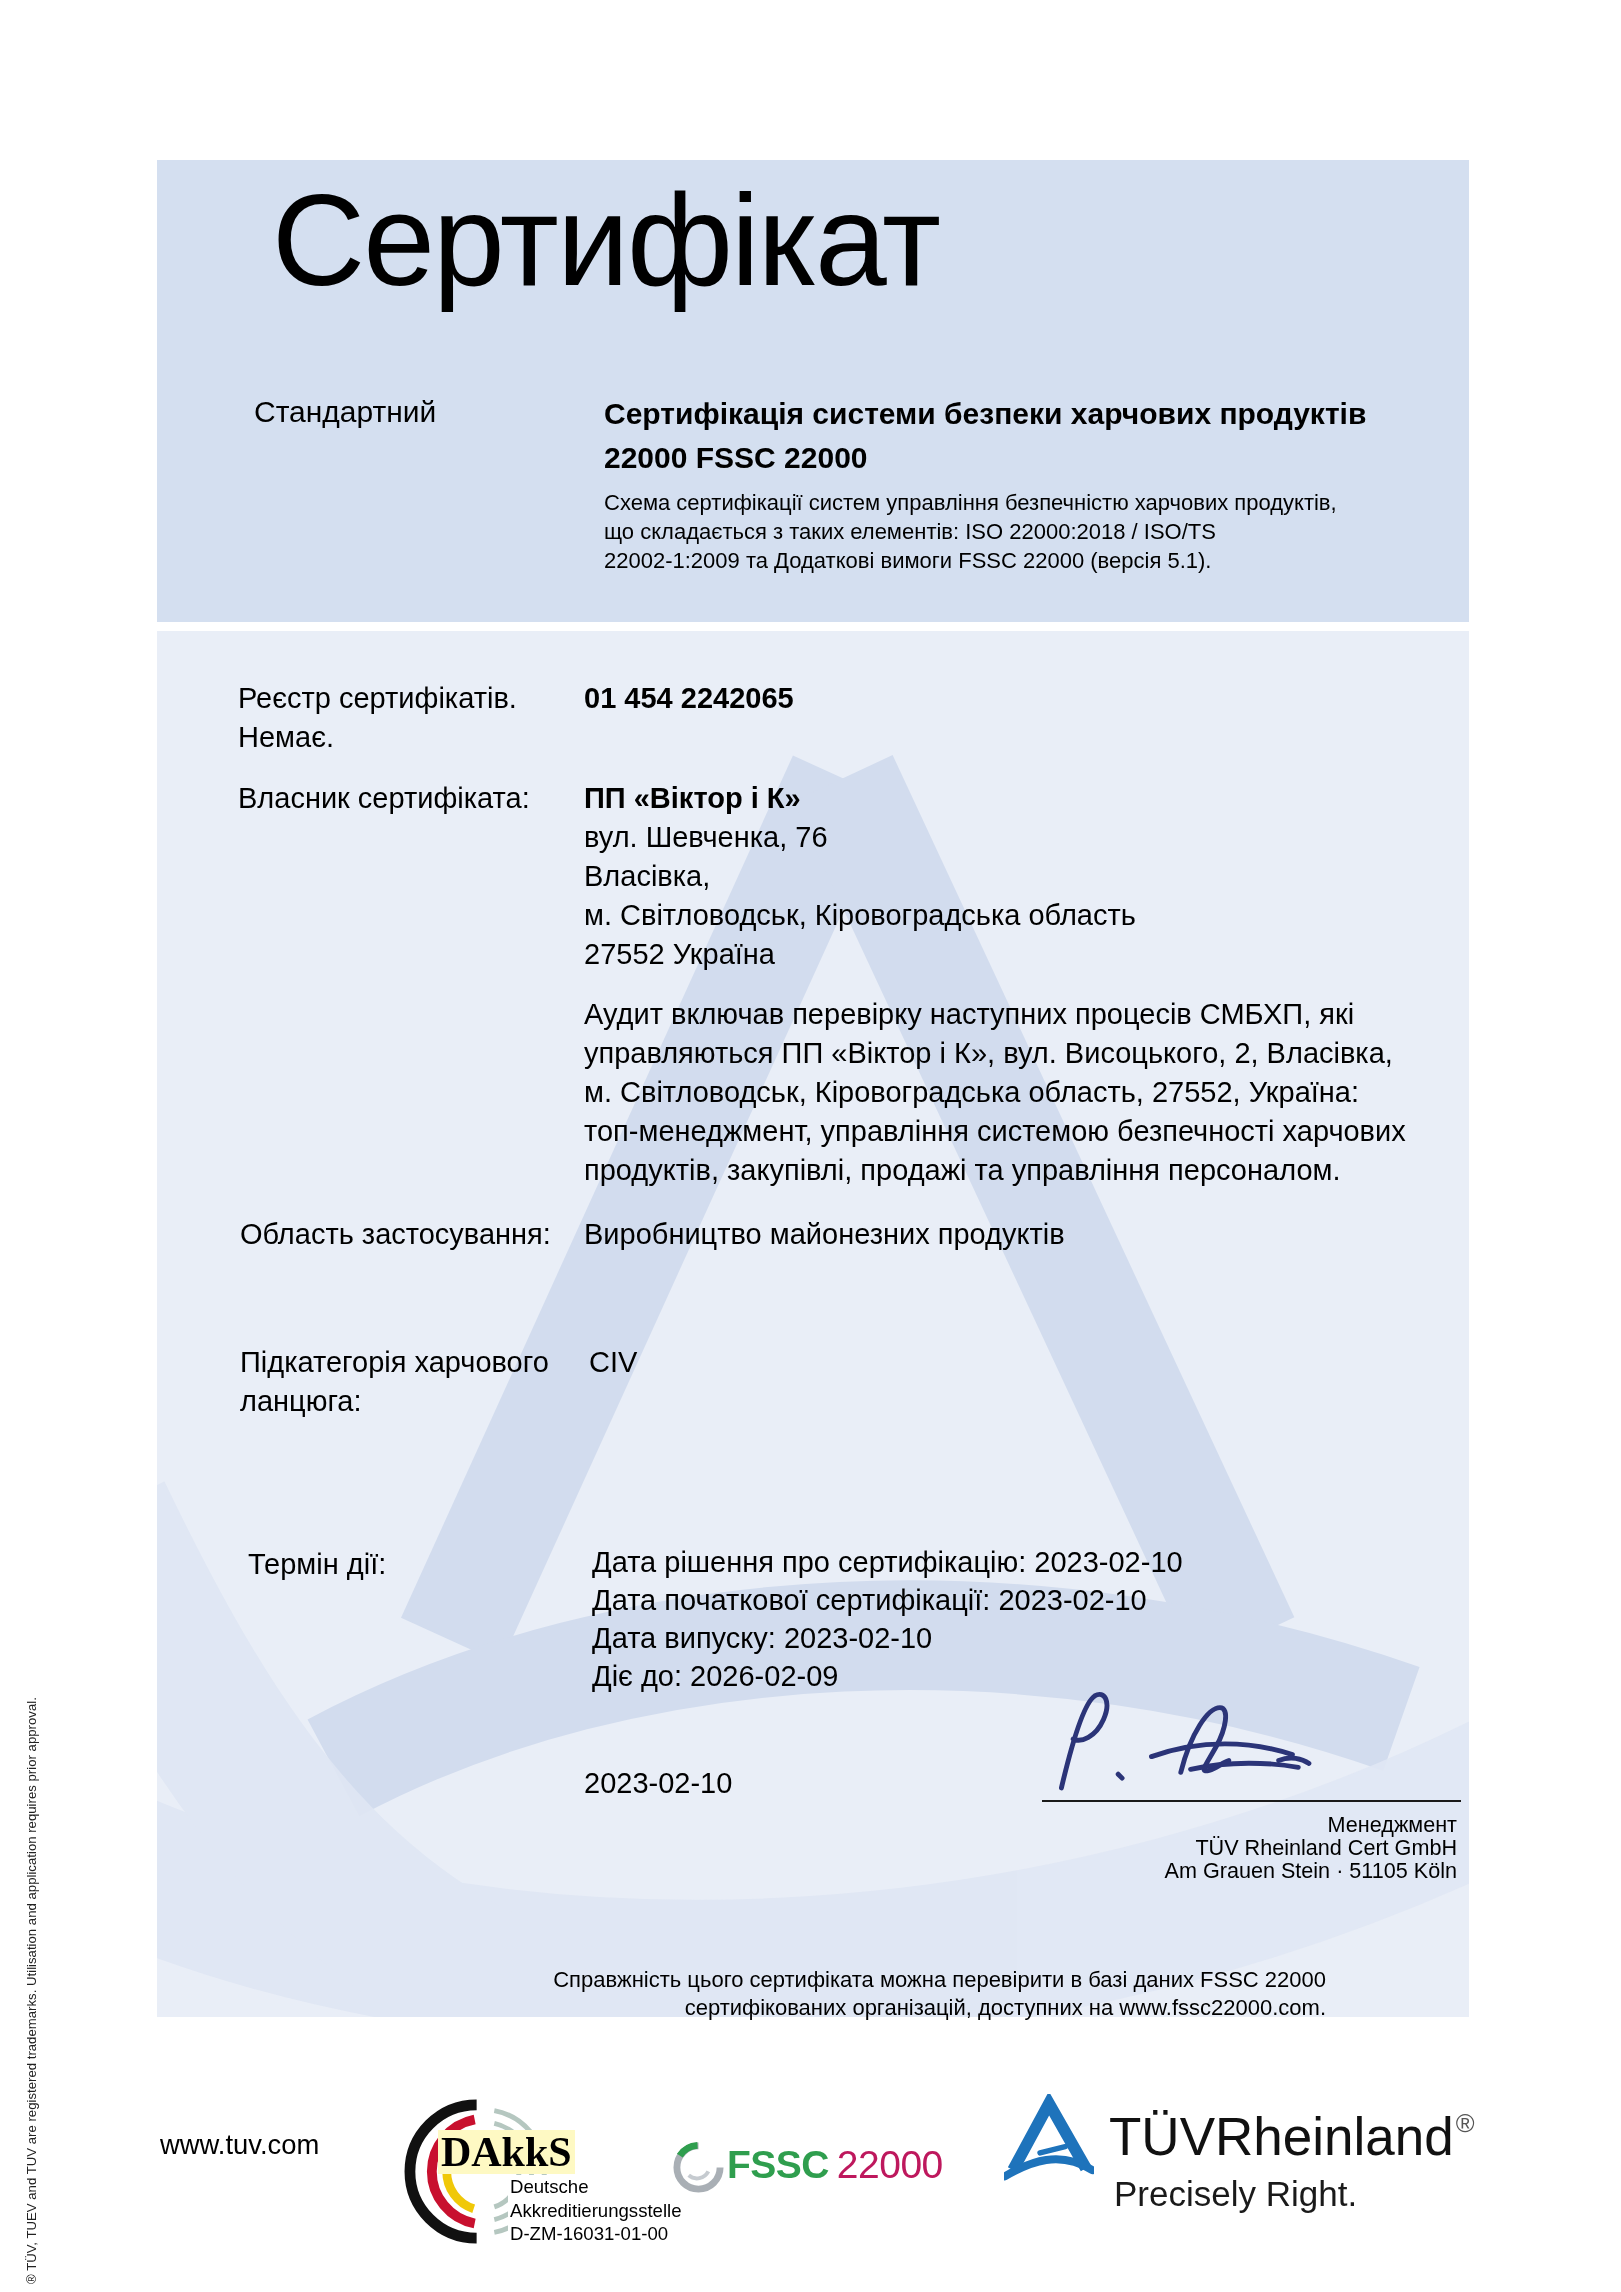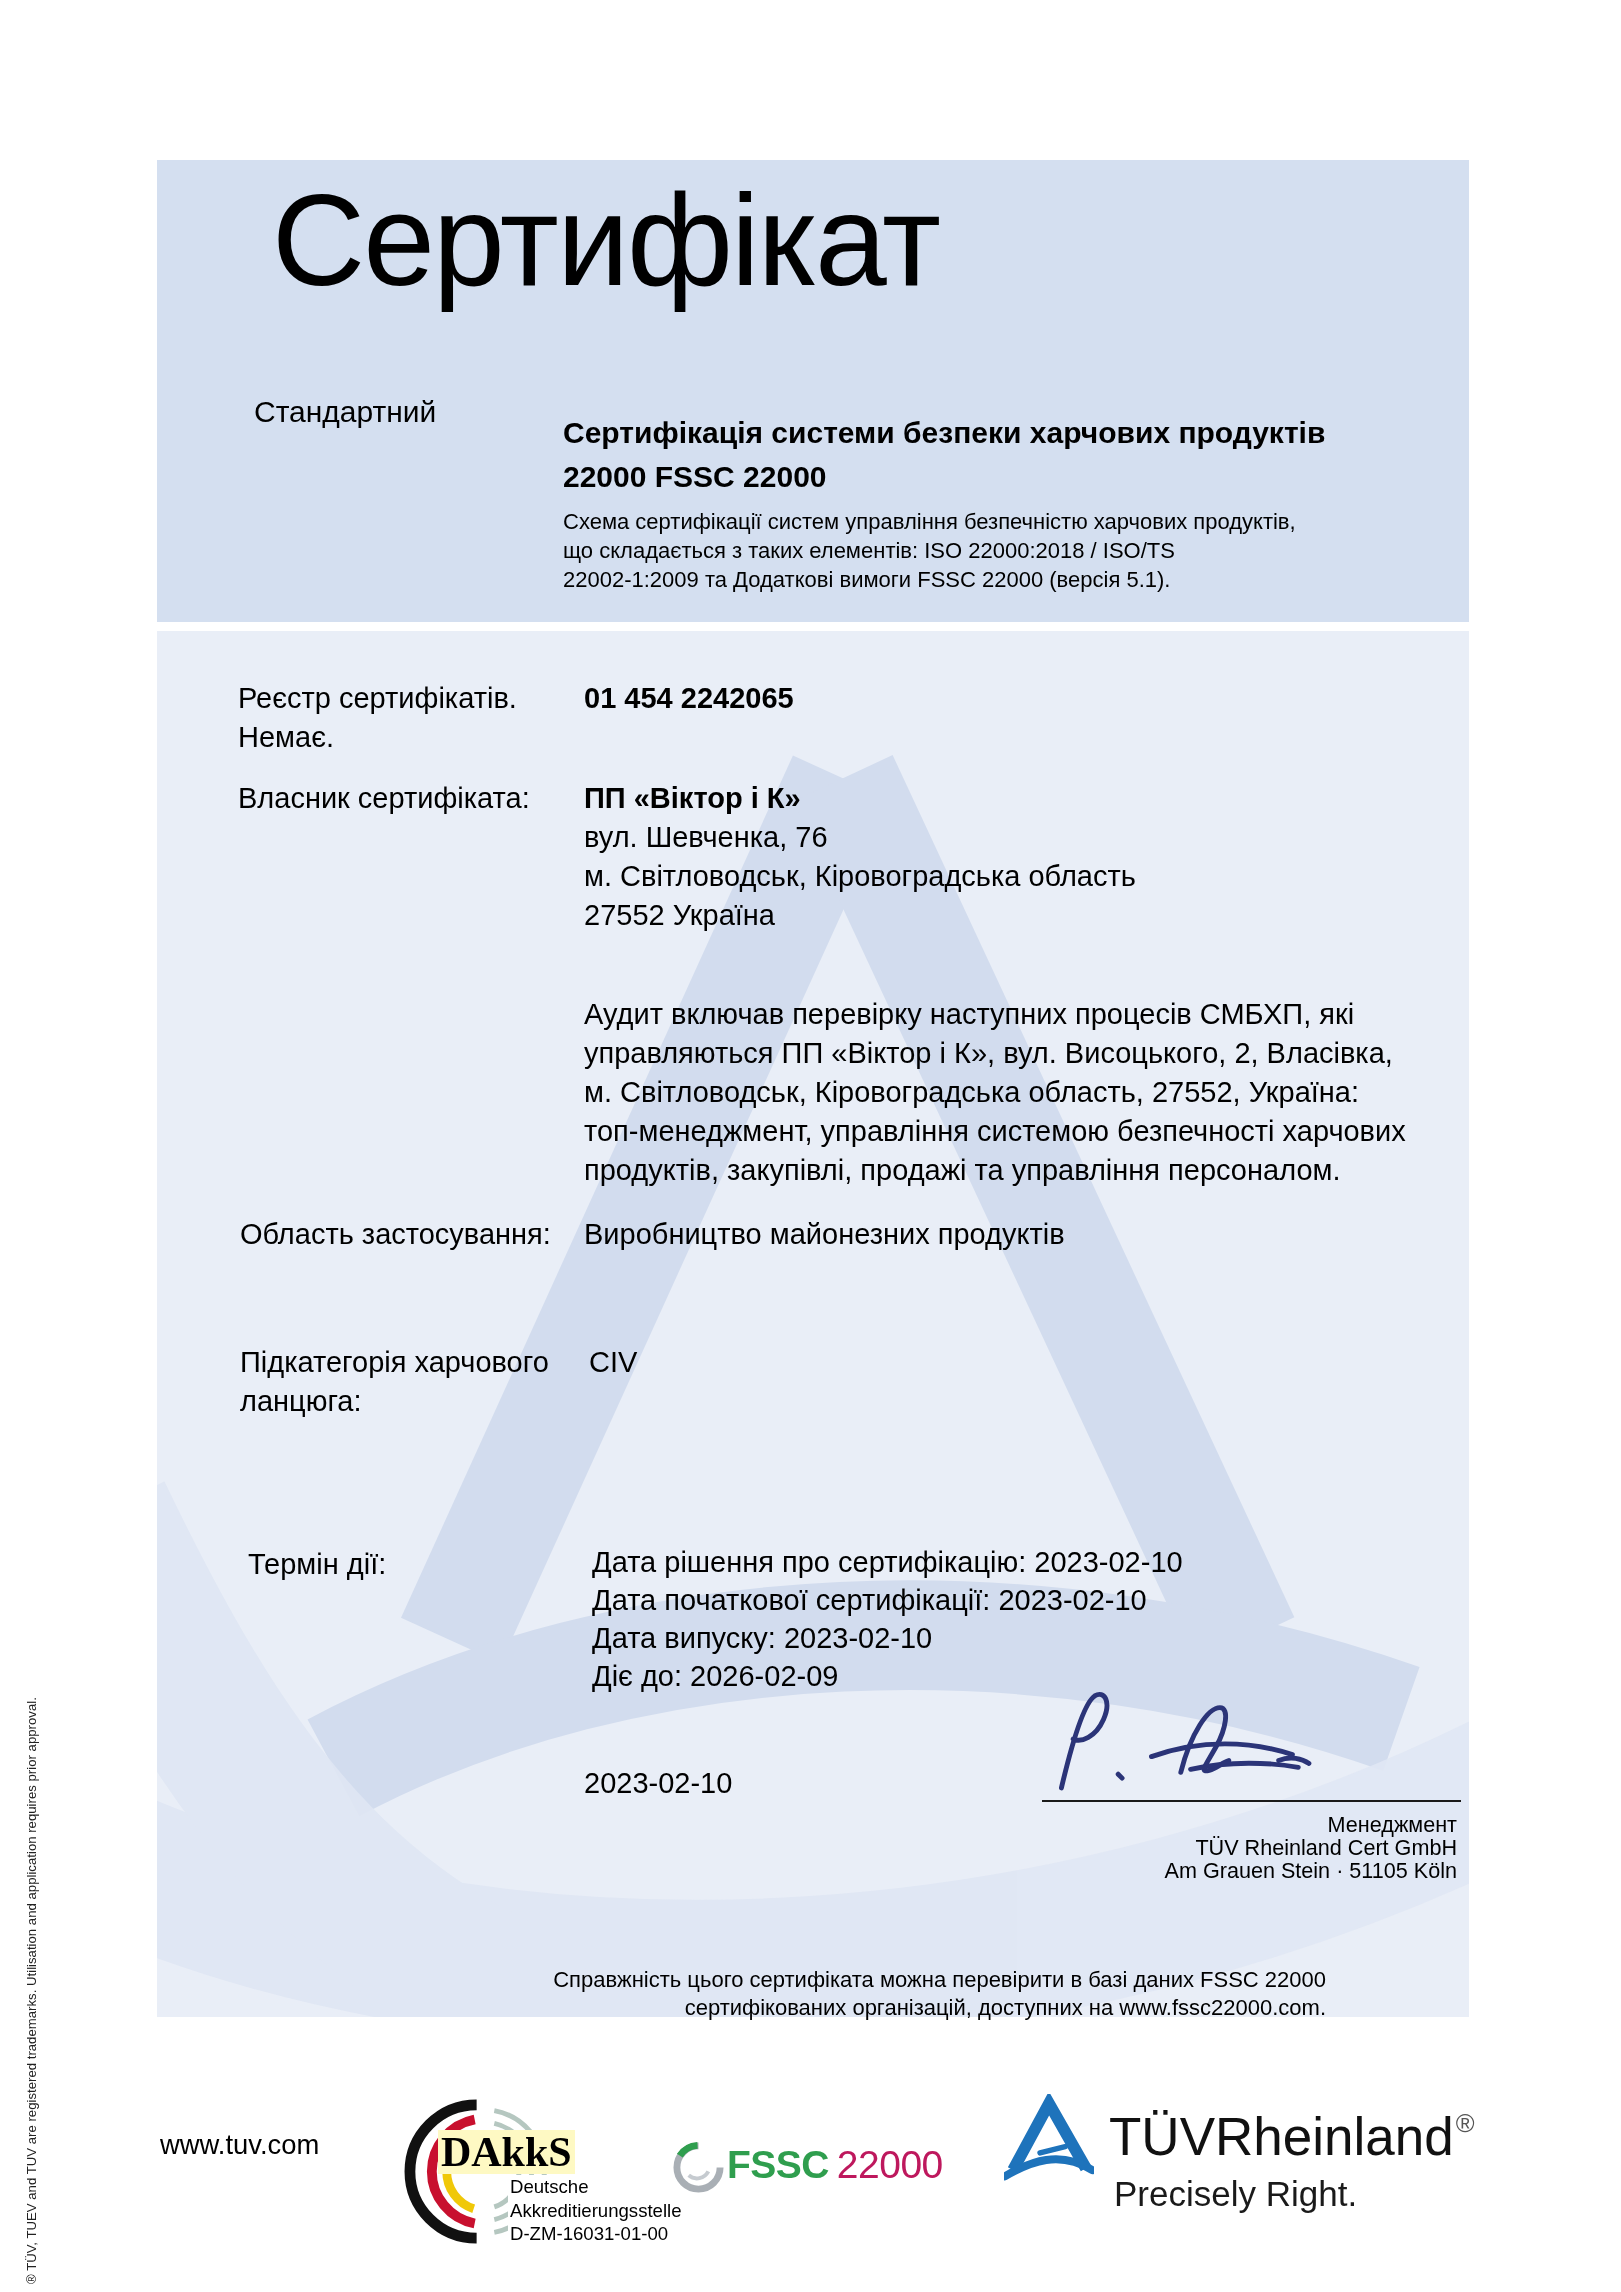--- a/index.html
+++ b/index.html
@@ -13,21 +13,21 @@
 
   
   .doc-title{left:272px;top:176px;font-size:129px;line-height:1;letter-spacing:-2px;color:#000;}
 
   
   .lbl{font-size:29px;line-height:39px;color:#000;}
   .val{font-size:29px;line-height:39px;color:#000;}
   .bold{font-weight:bold;}
 
   .std-label{left:254px;top:395px;font-size:30px;}
-  .std-value{left:563px;top:392px;width:784px;margin-top:19px;}
+  .std-value{left:604px;top:392px;width:784px;}
   .std-heading{font-size:30px;line-height:44px;font-weight:bold;}
   .std-scheme{font-size:22px;line-height:29px;margin-top:7.8px;}
 
   .reg-label{left:238px;top:679px;}
   .reg-value{left:584px;top:679px;}
 
   .holder-label{left:238px;top:779px;}
   .holder-value{left:584px;top:779px;}
 
   .audit{left:584px;top:995px;font-size:29px;line-height:39px;}
@@ -107,20 +107,21 @@
   <div class="abs lbl reg-label">
     <div>Реєстр сертифікатів.</div>
     <div>Немає.</div>
   </div>
   <div class="abs val bold reg-value">01 454 2242065</div>
 
   <div class="abs lbl holder-label">Власник сертифіката:</div>
   <div class="abs val holder-value">
     <div class="bold">ПП «Віктор і К»</div>
     <div>вул. Шевченка, 76</div>
+    <div>Власівка,</div>
     <div>м. Світловодськ, Кіровоградська область</div>
     <div>27552 Україна</div>
   </div>
 
   <div class="abs audit">
     <div>Аудит включав перевірку наступних процесів СМБХП, які</div>
     <div>управляються ПП «Віктор і К», вул. Висоцького, 2, Власівка,</div>
     <div>м. Світловодськ, Кіровоградська область, 27552, Україна:</div>
     <div>топ-менеджмент, управління системою безпечності харчових</div>
     <div>продуктів, закупівлі, продажі та управління персоналом.</div>

